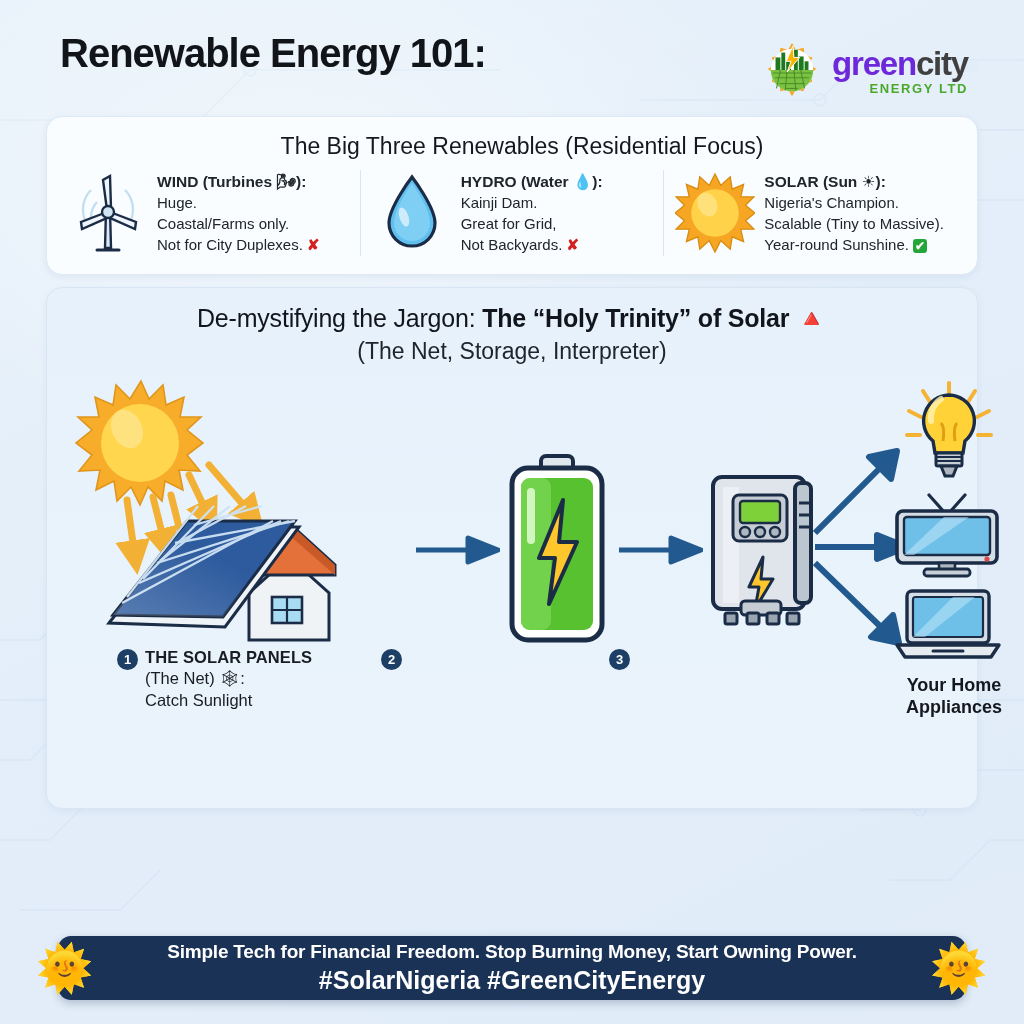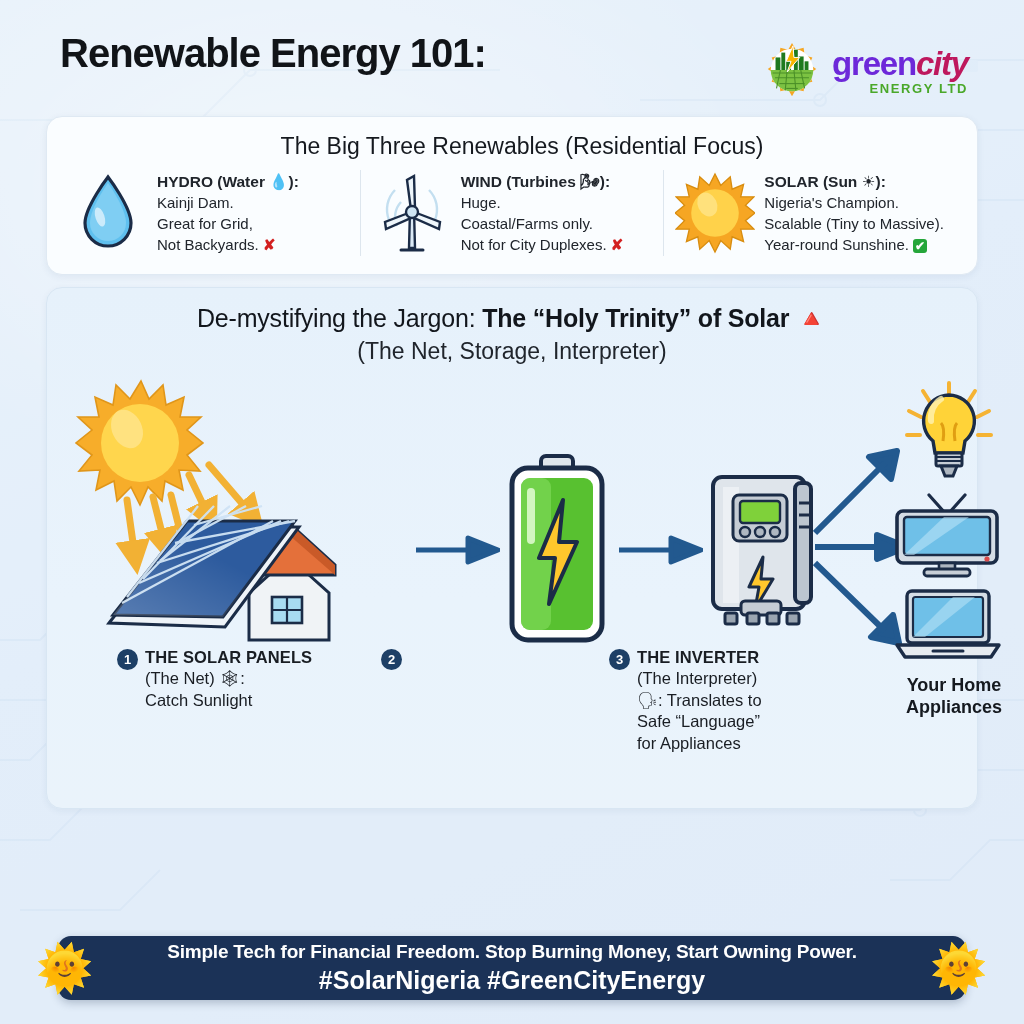--- a/index.html
+++ b/index.html
@@ -35,21 +35,21 @@
     font-size:30px; color:#1b1f25; line-height:1.30; margin-top:5px;
     letter-spacing:-.3px;
   }
   .title-sub b { font-weight:bold; }
 
   .logo { display:flex; align-items:center; gap:9px; margin-top:8px; }
   .logo-mark { width:62px; height:62px; flex:none; }
   .logo-text { line-height:1; }
   .logo-word { font-size:33px; font-weight:bold; letter-spacing:-1.2px; }
   .logo-word .g1 { color:#6d28d9; }
-  .logo-word .g2 { color:#be185d;font-style:italic; }
+  .logo-word .g2 { color:#404040; }
   .logo-sub { font-size:13px; font-weight:bold; letter-spacing:1.6px;
               color:#4aa82a; text-align:right; margin-top:2px; }
 
   
   .card { border-radius:16px; position:relative; }
 
   
   #big-three {
     margin:14px 6px 0 6px; background:#fafdff;
     border:1px solid #dfe9f3; box-shadow:0 2px 7px rgba(40,70,110,.07);
@@ -192,42 +192,20 @@
 
   <div class="card" id="big-three">
     <div class="bt-heading">
       <b>The Big Three Renewables</b><span> (Residential Focus)</span>
     </div>
 
     <div class="bt-cols">
 
       <div class="bt-col">
         <div class="bt-icon">
-          <svg width="58" height="80" viewBox="0 0 58 80">
-            <path d="M29 4 C29 4 6 34 6 50 a23 23 0 0 0 46 0 C52 34 29 4 29 4 Z" fill="#5fc0ef" stroke="#1b2c47" stroke-width="3.2"></path>
-            <path d="M29 10 C29 10 11 35 11 50 a18 18 0 0 0 36 0 C47 35 29 10 29 10 Z" fill="#7fcef3"></path>
-            <ellipse cx="21" cy="44" rx="4.5" ry="10" fill="#d9f0fc" opacity=".85" transform="rotate(-18 21 44)"></ellipse>
-          </svg>
-        </div>
-        <div class="bt-body">
-          <div class="bt-title">
-            <span>HYDRO (Water</span>
-            <span class="emoji">💧</span><span>):</span>
-          </div>
-          <div class="bt-line">Kainji Dam.</div>
-          <div class="bt-line">Great for Grid,</div>
-          <div class="bt-line">
-            <span>Not Backyards.</span>
-            <span class="mark-x">✘</span>
-          </div>
-        </div>
-      </div>
-
-      <div class="bt-col">
-        <div class="bt-icon">
           <svg width="78" height="86" viewBox="0 0 78 86">
             <g stroke="#c3dff0" stroke-width="2.4" fill="none">
               <path d="M16 50 a28 28 0 0 1 6 -30"></path>
               <path d="M24 56 a22 22 0 0 1 4 -24"></path>
               <path d="M62 50 a28 28 0 0 0 -6 -30"></path>
             </g>
             <path d="M36 78 L42 78 L41 40 L37 40 Z" fill="#dbeaf6" stroke="#1b2c47" stroke-width="2.4"></path>
             <path d="M38 40 L34 10 L41 6 L42 38 Z" fill="#eef6fb" stroke="#1b2c47" stroke-width="2.4"></path>
             <path d="M38 42 L12 52 L13 59 L40 47 Z" fill="#eef6fb" stroke="#1b2c47" stroke-width="2.4"></path>
             <path d="M41 42 L67 52 L66 59 L39 47 Z" fill="#eef6fb" stroke="#1b2c47" stroke-width="2.4"></path>
@@ -237,20 +215,42 @@
         </div>
         <div class="bt-body">
           <div class="bt-title">
             <span>WIND (Turbines</span>
             <span class="emoji">🌬</span><span>):</span>
           </div>
           <div class="bt-line">Huge.</div>
           <div class="bt-line">Coastal/Farms only.</div>
           <div class="bt-line">
             <span>Not for City Duplexes.</span>
+            <span class="mark-x">✘</span>
+          </div>
+        </div>
+      </div>
+
+      <div class="bt-col">
+        <div class="bt-icon">
+          <svg width="58" height="80" viewBox="0 0 58 80">
+            <path d="M29 4 C29 4 6 34 6 50 a23 23 0 0 0 46 0 C52 34 29 4 29 4 Z" fill="#5fc0ef" stroke="#1b2c47" stroke-width="3.2"></path>
+            <path d="M29 10 C29 10 11 35 11 50 a18 18 0 0 0 36 0 C47 35 29 10 29 10 Z" fill="#7fcef3"></path>
+            <ellipse cx="21" cy="44" rx="4.5" ry="10" fill="#d9f0fc" opacity=".85" transform="rotate(-18 21 44)"></ellipse>
+          </svg>
+        </div>
+        <div class="bt-body">
+          <div class="bt-title">
+            <span>HYDRO (Water</span>
+            <span class="emoji">💧</span><span>):</span>
+          </div>
+          <div class="bt-line">Kainji Dam.</div>
+          <div class="bt-line">Great for Grid,</div>
+          <div class="bt-line">
+            <span>Not Backyards.</span>
             <span class="mark-x">✘</span>
           </div>
         </div>
       </div>
 
       <div class="bt-col">
         <div class="bt-icon">
           <svg width="80" height="84" viewBox="0 0 84 84">
             <path d="M42 1 L48 13 L58 4 L60 17 L72 12 L69 25 L83 25 L74 34 L84 42 L74 50 L83 59 L69 59 L72 72 L60 67 L58 80 L48 71 L42 83 L36 71 L26 80 L24 67 L12 72 L15 59 L1 59 L10 50 L0 42 L10 34 L1 25 L15 25 L12 12 L24 17 L26 4 L36 13 Z" fill="#f6a623" stroke="#d88d10" stroke-width="1.4"></path>
             <circle cx="42" cy="42" r="25" fill="#ffd24a"></circle>
@@ -431,27 +431,20 @@
             <span>Catch Sunlight</span>
           </div>
         </div>
 
         <div class="step" style="left:320px; top:0; width:290px;">
           <div class="step-num">2</div>
         </div>
 
         <div class="step" style="left:548px; top:0; width:240px;">
           <div class="step-num">3</div>
-          <div class="step-txt">
-            <span class="st-b">THE INVERTER</span><br>
-            <span>(The Interpreter)</span><br>
-            <span>🗣: Translates to</span><br>
-            <span>Safe “Language”</span><br>
-            <span>for Appliances</span>
-          </div>
         </div>
 
         <div class="appl-label" style="left:808px; top:28px; width:170px;">
           <span>Your Home</span><br>
           <span>Appliances</span>
         </div>
 
       </div>
     </div>
   </div>

